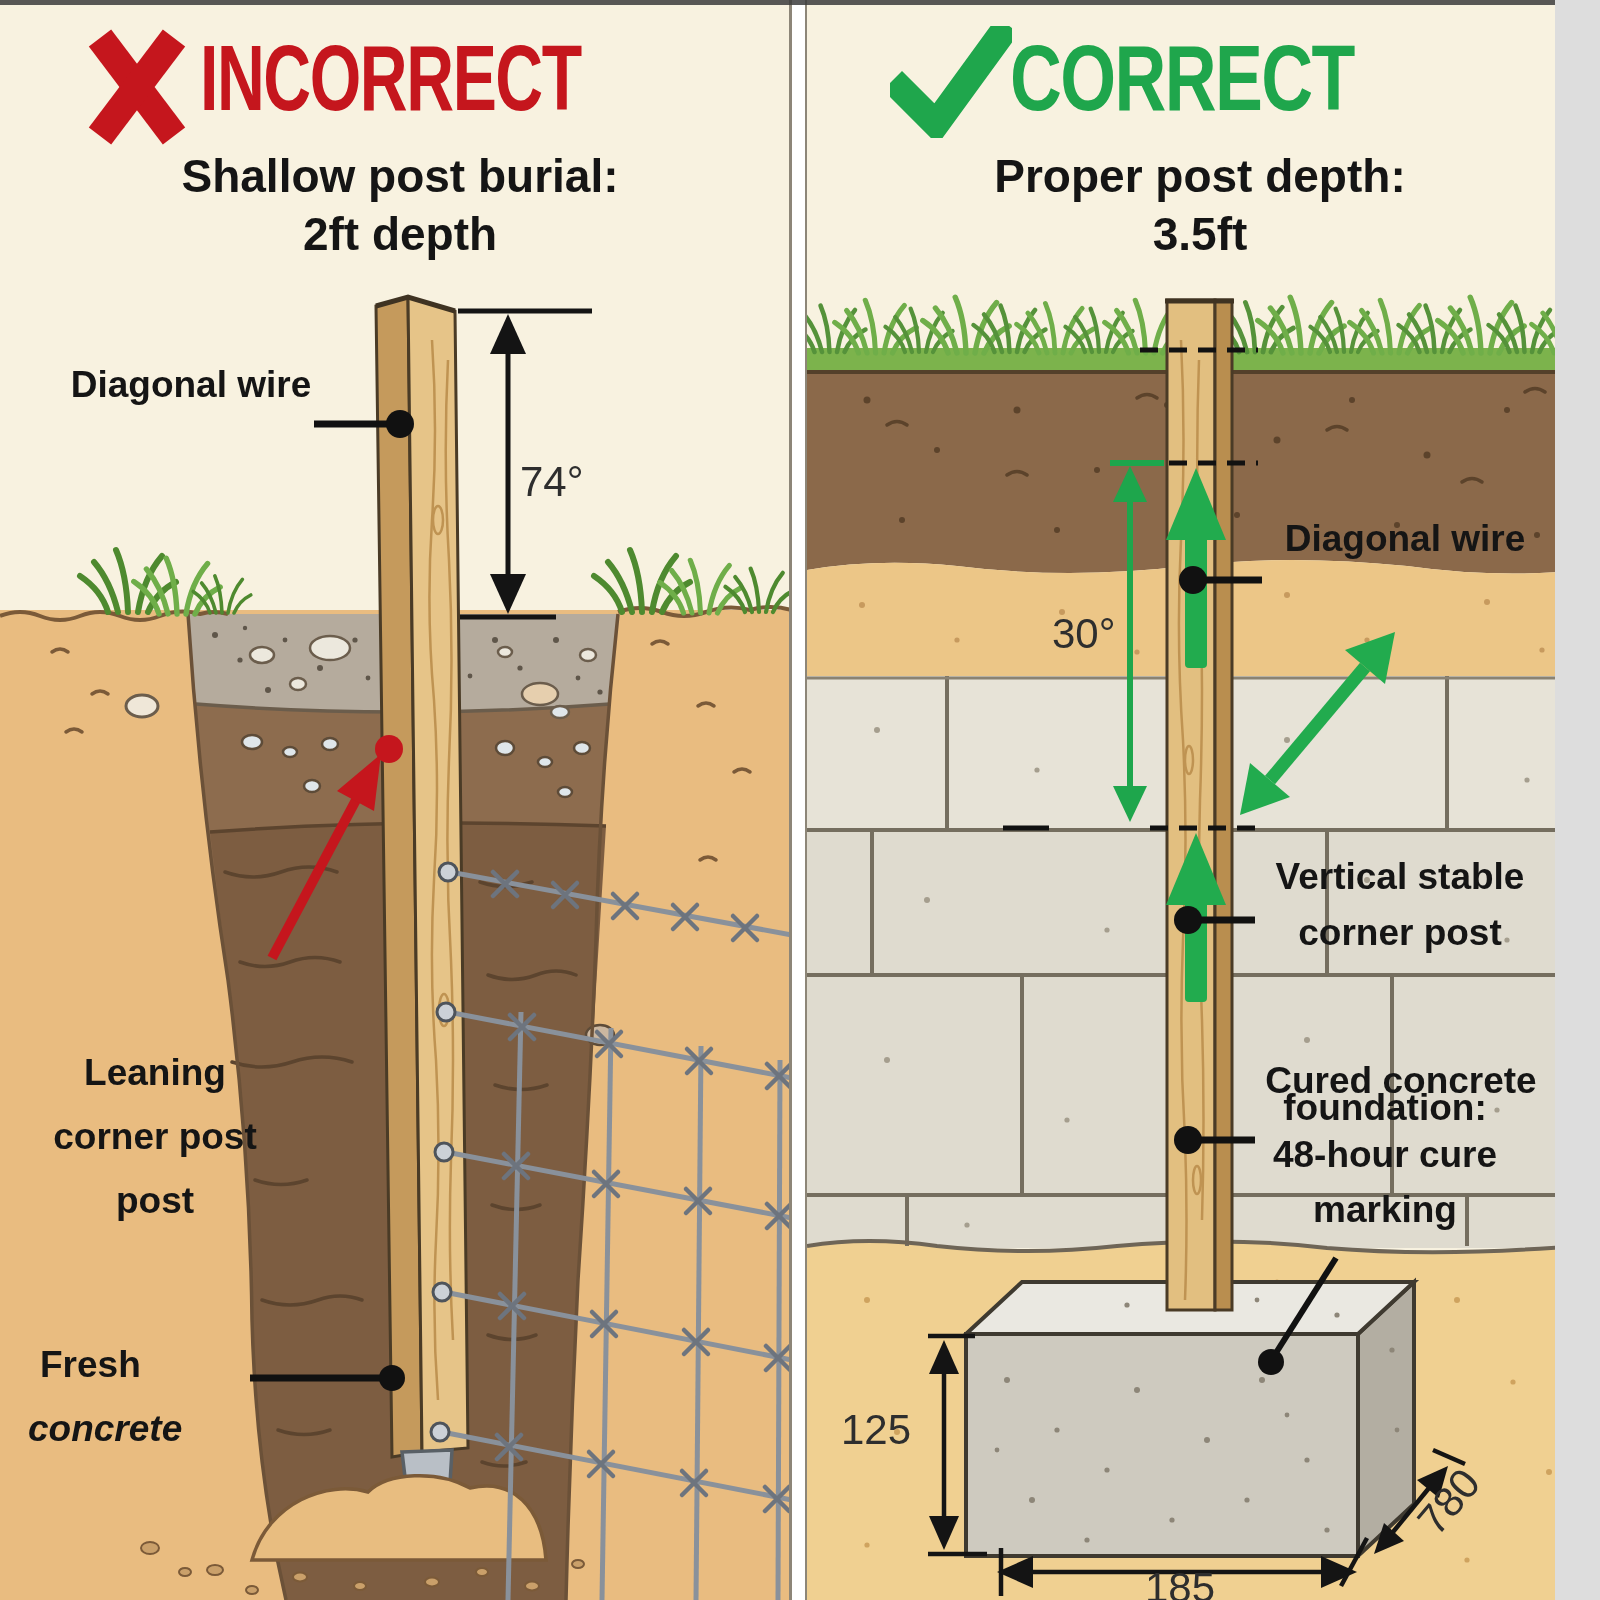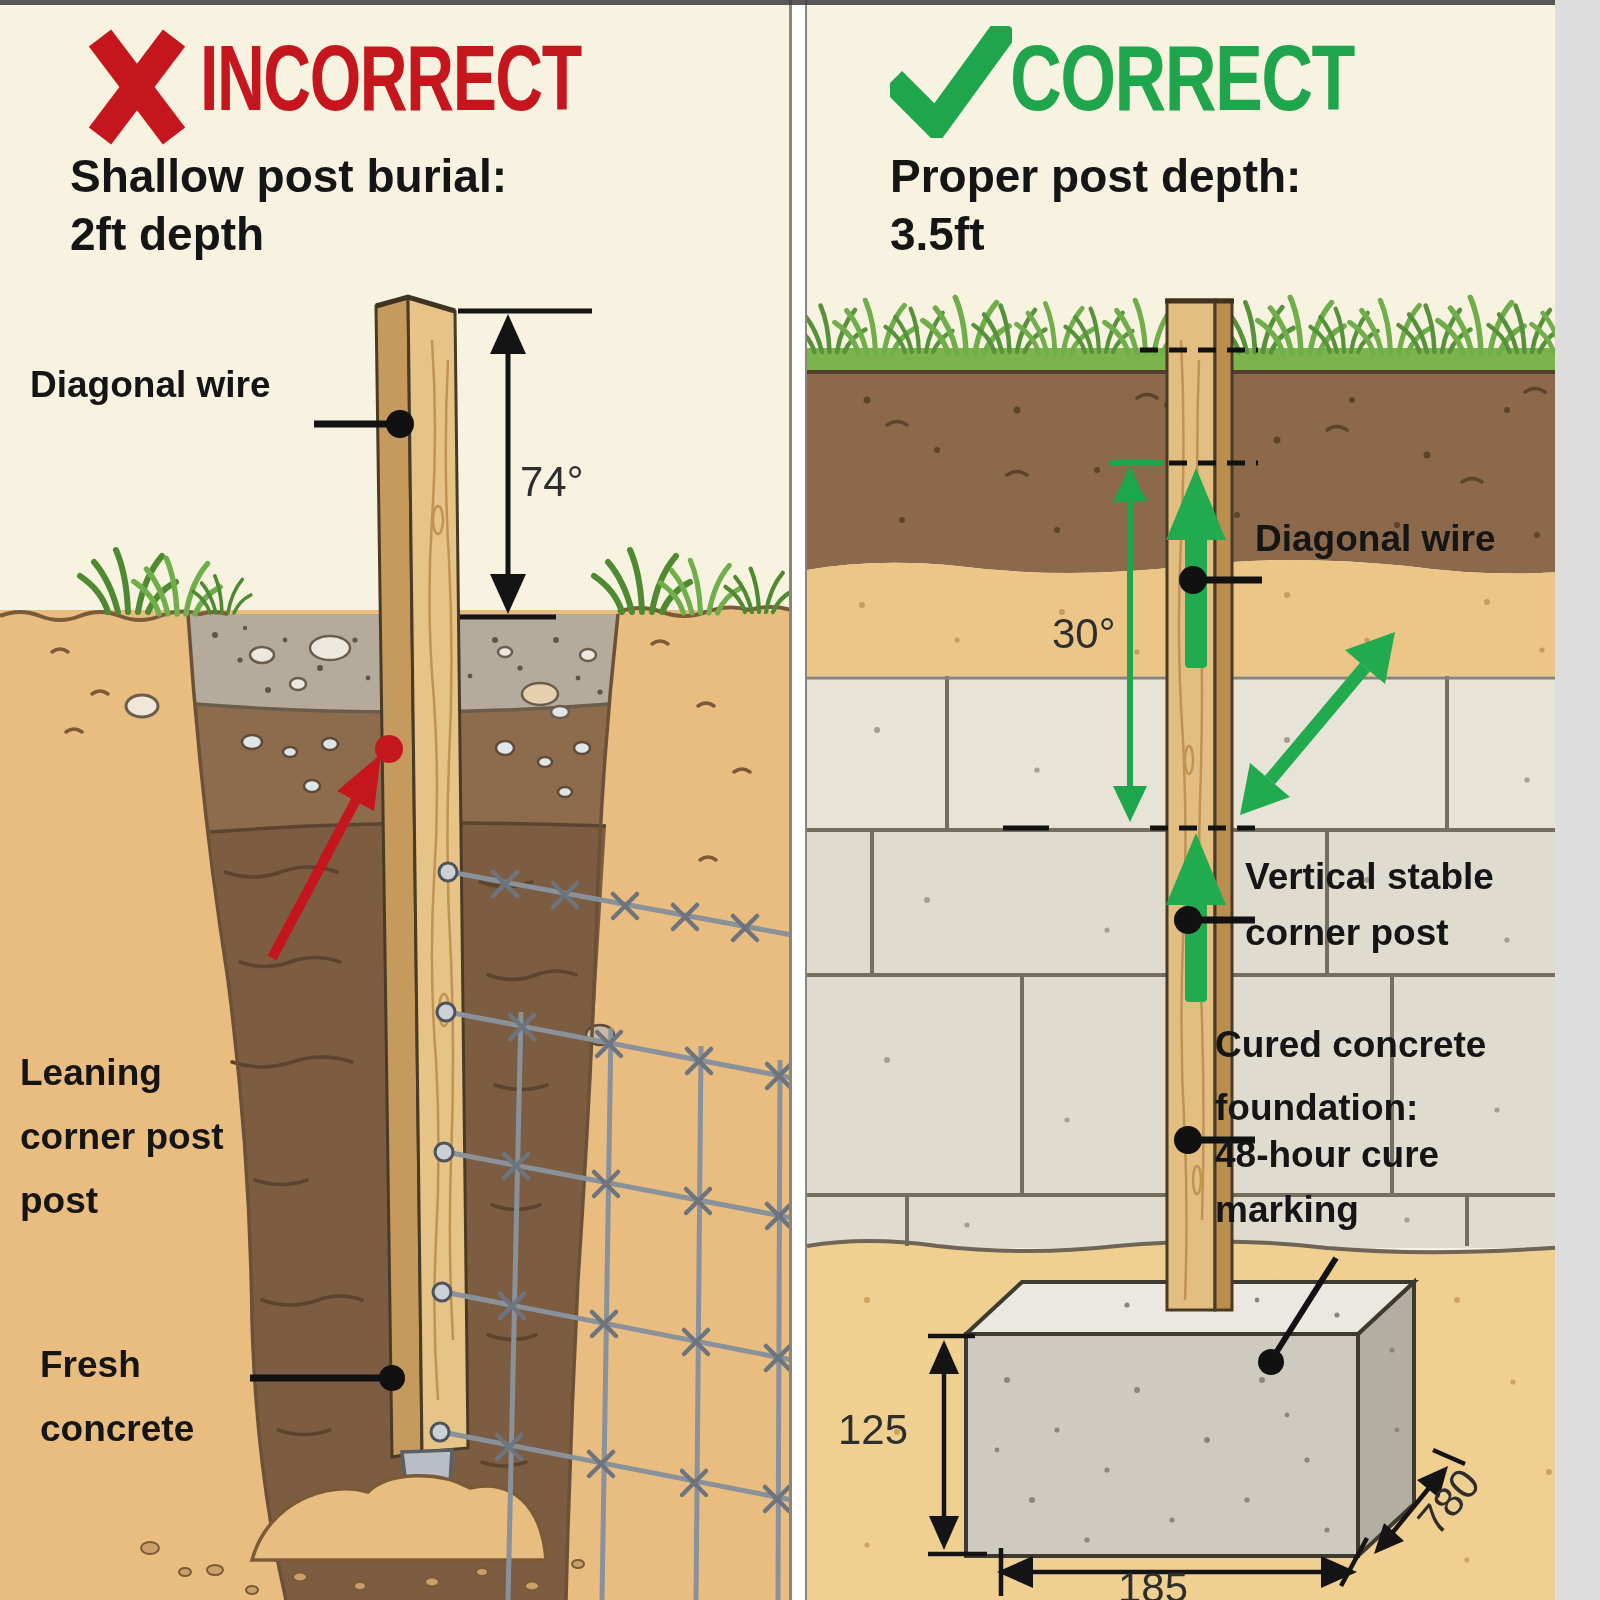--- a/index.html
+++ b/index.html
@@ -1,20 +1,20 @@
 <!DOCTYPE html>
 <html><head>
 <meta charset="utf-8">
 <style>
   html,body{margin:0;padding:0;background:#ddd;}
   .stage{position:relative;width:1555px;height:1600px;background:#f8f2e0;overflow:hidden;
          font-family:"Liberation Sans","DejaVu Sans",sans-serif;color:#151515;}
   .stage svg{position:absolute;display:block;}
   .txt{position:absolute;font-weight:bold;white-space:nowrap;}
-  .ctr{text-align:left;white-space:normal;}
+  .ctr{text-align:center;white-space:normal;}
   .badge-red{color:#c5161d;font-size:92px;line-height:100px;transform:scaleX(.72);transform-origin:left top;letter-spacing:-2px;}
   .badge-green{color:#1fa64c;font-size:92px;line-height:100px;transform:scaleX(.78);transform-origin:left top;letter-spacing:-2px;}
   .subtitle{font-size:46px;line-height:56px;}
   .label{font-size:37px;line-height:54px;}
   .dim{font-weight:normal;color:#2e2e2e;font-size:42px;}
   .gutter{position:absolute;top:0;width:15px;height:1600px;background:#ffffff;}
   .edgeline{position:absolute;background:#8d8678;}
 </style>
 </head>
 <body>
@@ -450,38 +450,38 @@
 
   <div class="txt label ctr" style="left:30px;top:358px;width:322px;">Diagonal wire</div>
 
   <div class="txt dim" style="left:520px;top:458px;">74°</div>
 
   <div class="txt label ctr" style="left:20px;top:1042px;width:270px;line-height:62px;">Leaning</div>
   <div class="txt label ctr" style="left:20px;top:1106px;width:270px;line-height:62px;">corner post</div>
   <div class="txt label ctr" style="left:20px;top:1170px;width:270px;line-height:62px;">post</div>
 
   <div class="txt label" style="left:40px;top:1334px;line-height:62px;">Fresh</div>
-  <div class="txt label" style="left:40px;top:1398px;line-height:62px;">concrete</div>
+  <div class="txt label" style="left:28px;top:1398px;line-height:62px;font-style:italic;">concrete</div>
 
   <svg style="left:890px;top:26px" width="122" height="112" viewBox="0 0 122 112">
     <polyline points="12,64 46,98 110,10" fill="none" stroke="#1fa64c" stroke-width="27" stroke-linecap="square"></polyline>
   </svg>
   <div class="txt badge-green" style="left:1010px;top:28px;">CORRECT</div>
 
   <div class="txt subtitle ctr" style="left:890px;top:148px;width:620px;">Proper post depth:</div>
   <div class="txt subtitle ctr" style="left:890px;top:206px;width:620px;">3.5ft</div>
 
   <div class="txt label ctr" style="left:1255px;top:512px;width:300px;">Diagonal wire</div>
 
   <div class="txt dim" style="left:1052px;top:610px;">30°</div>
 
   <div class="txt label ctr" style="left:1245px;top:850px;width:310px;">Vertical stable</div>
   <div class="txt label ctr" style="left:1245px;top:906px;width:310px;">corner post</div>
 
-  <div class="txt label ctr" style="left:1215px;top:1018px;width:340px;">Cured concrete</div>
+  <div class="txt label ctr" style="left:1215px;top:1054px;width:340px;padding-left:16px;">Cured concrete</div>
   <div class="txt label ctr" style="left:1215px;top:1073px;width:340px;margin-top:8px;">foundation:</div>
   <div class="txt label ctr" style="left:1215px;top:1128px;width:340px;">48-hour cure</div>
   <div class="txt label ctr" style="left:1215px;top:1183px;width:340px;">marking</div>
 
   <div class="txt dim ctr" style="left:838px;top:1406px;width:76px;">125</div>
   <div class="txt dim ctr" style="left:1118px;top:1564px;width:124px;">185</div>
   <div class="txt dim" style="left:1414px;top:1478px;transform:rotate(-50deg);">780</div>
 
 </div>
 

